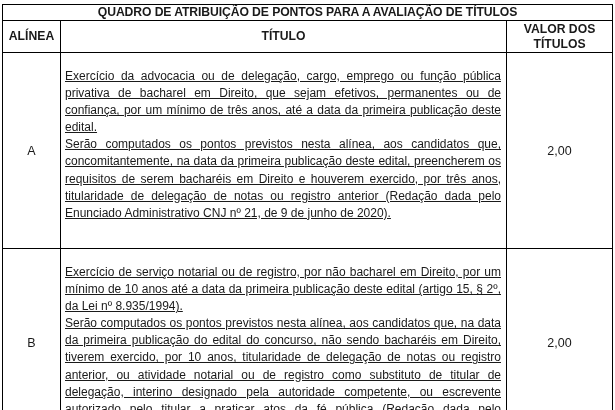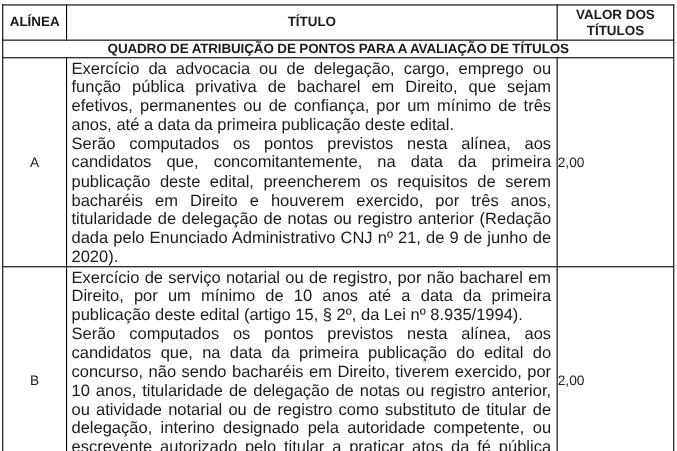--- a/index.html
+++ b/index.html
@@ -5,46 +5,46 @@
   html, body { margin:0; padding:0; background:#ffffff; }
   body { width:615px; height:410px; overflow:hidden; position:relative;
          font-family:"Liberation Sans", sans-serif; color:#1a1a1a; }
   table { position:absolute; left:2px; top:4px; width:610px; border-collapse:collapse;
           table-layout:fixed; }
   td, th { border:1.5px solid #000; padding:0; }
   .title-cell { height:15px; text-align:center; font-weight:bold; font-size:12.2px;
                 line-height:15px; letter-spacing:-0.1px; }
   .hdr { height:31px; text-align:center; font-weight:bold; font-size:12.2px; line-height:14.5px; }
   .alinea { text-align:center; font-size:12.5px; vertical-align:middle; }
-  .valor { font-size:12.5px; vertical-align:middle; }
-  .texto { font-size:15px; line-height:17.1px; padding:1px 5px 0 4px; vertical-align:top; }
+  .valor { text-align:center; font-size:12.5px; vertical-align:middle; }
+  .texto { font-size:12px; line-height:17.1px; padding:15px 5px 0 4px; vertical-align:top;text-decoration:underline; }
   .texto p { margin:0; text-align:justify; }
   .rowA td { height:180px; }
   .rowB td { height:172px;margin-top:32px; }
 </style>
 </head>
 <body>
 
 <table>
   <colgroup>
     <col style="width:58px">
     <col style="width:446px">
     <col style="width:106px">
   </colgroup>
   <tbody>
       <tr>
+    <td colspan="3" class="title-cell">QUADRO DE ATRIBUIÇÃO DE PONTOS PARA A AVALIAÇÃO DE TÍTULOS</td>
+  </tr>
+  <tr>
     <th class="hdr">ALÍNEA</th>
     <th class="hdr">TÍTULO</th>
     <th class="hdr">
       <span>VALOR DOS</span><br>
       <span>TÍTULOS</span>
     </th>
-  </tr>
-  <tr>
-    <td colspan="3" class="title-cell">QUADRO DE ATRIBUIÇÃO DE PONTOS PARA A AVALIAÇÃO DE TÍTULOS</td>
   </tr>
   <tr class="rowA">
     <td class="alinea">A</td>
     <td class="texto">
       <p>Exercício da advocacia ou de delegação, cargo, emprego ou função pública privativa de bacharel em Direito, que sejam efetivos, permanentes ou de confiança, por um mínimo de três anos, até a data da primeira publicação deste edital.</p>
       <p>Serão computados os pontos previstos nesta alínea, aos candidatos que, concomitantemente, na data da primeira publicação deste edital, preencherem os requisitos de serem bacharéis em Direito e houverem exercido, por três anos, titularidade de delegação de notas ou registro anterior (Redação dada pelo Enunciado Administrativo CNJ nº 21, de 9 de junho de 2020).</p>
     </td>
     <td class="valor">2,00</td>
   </tr>
   <tr class="rowB">

